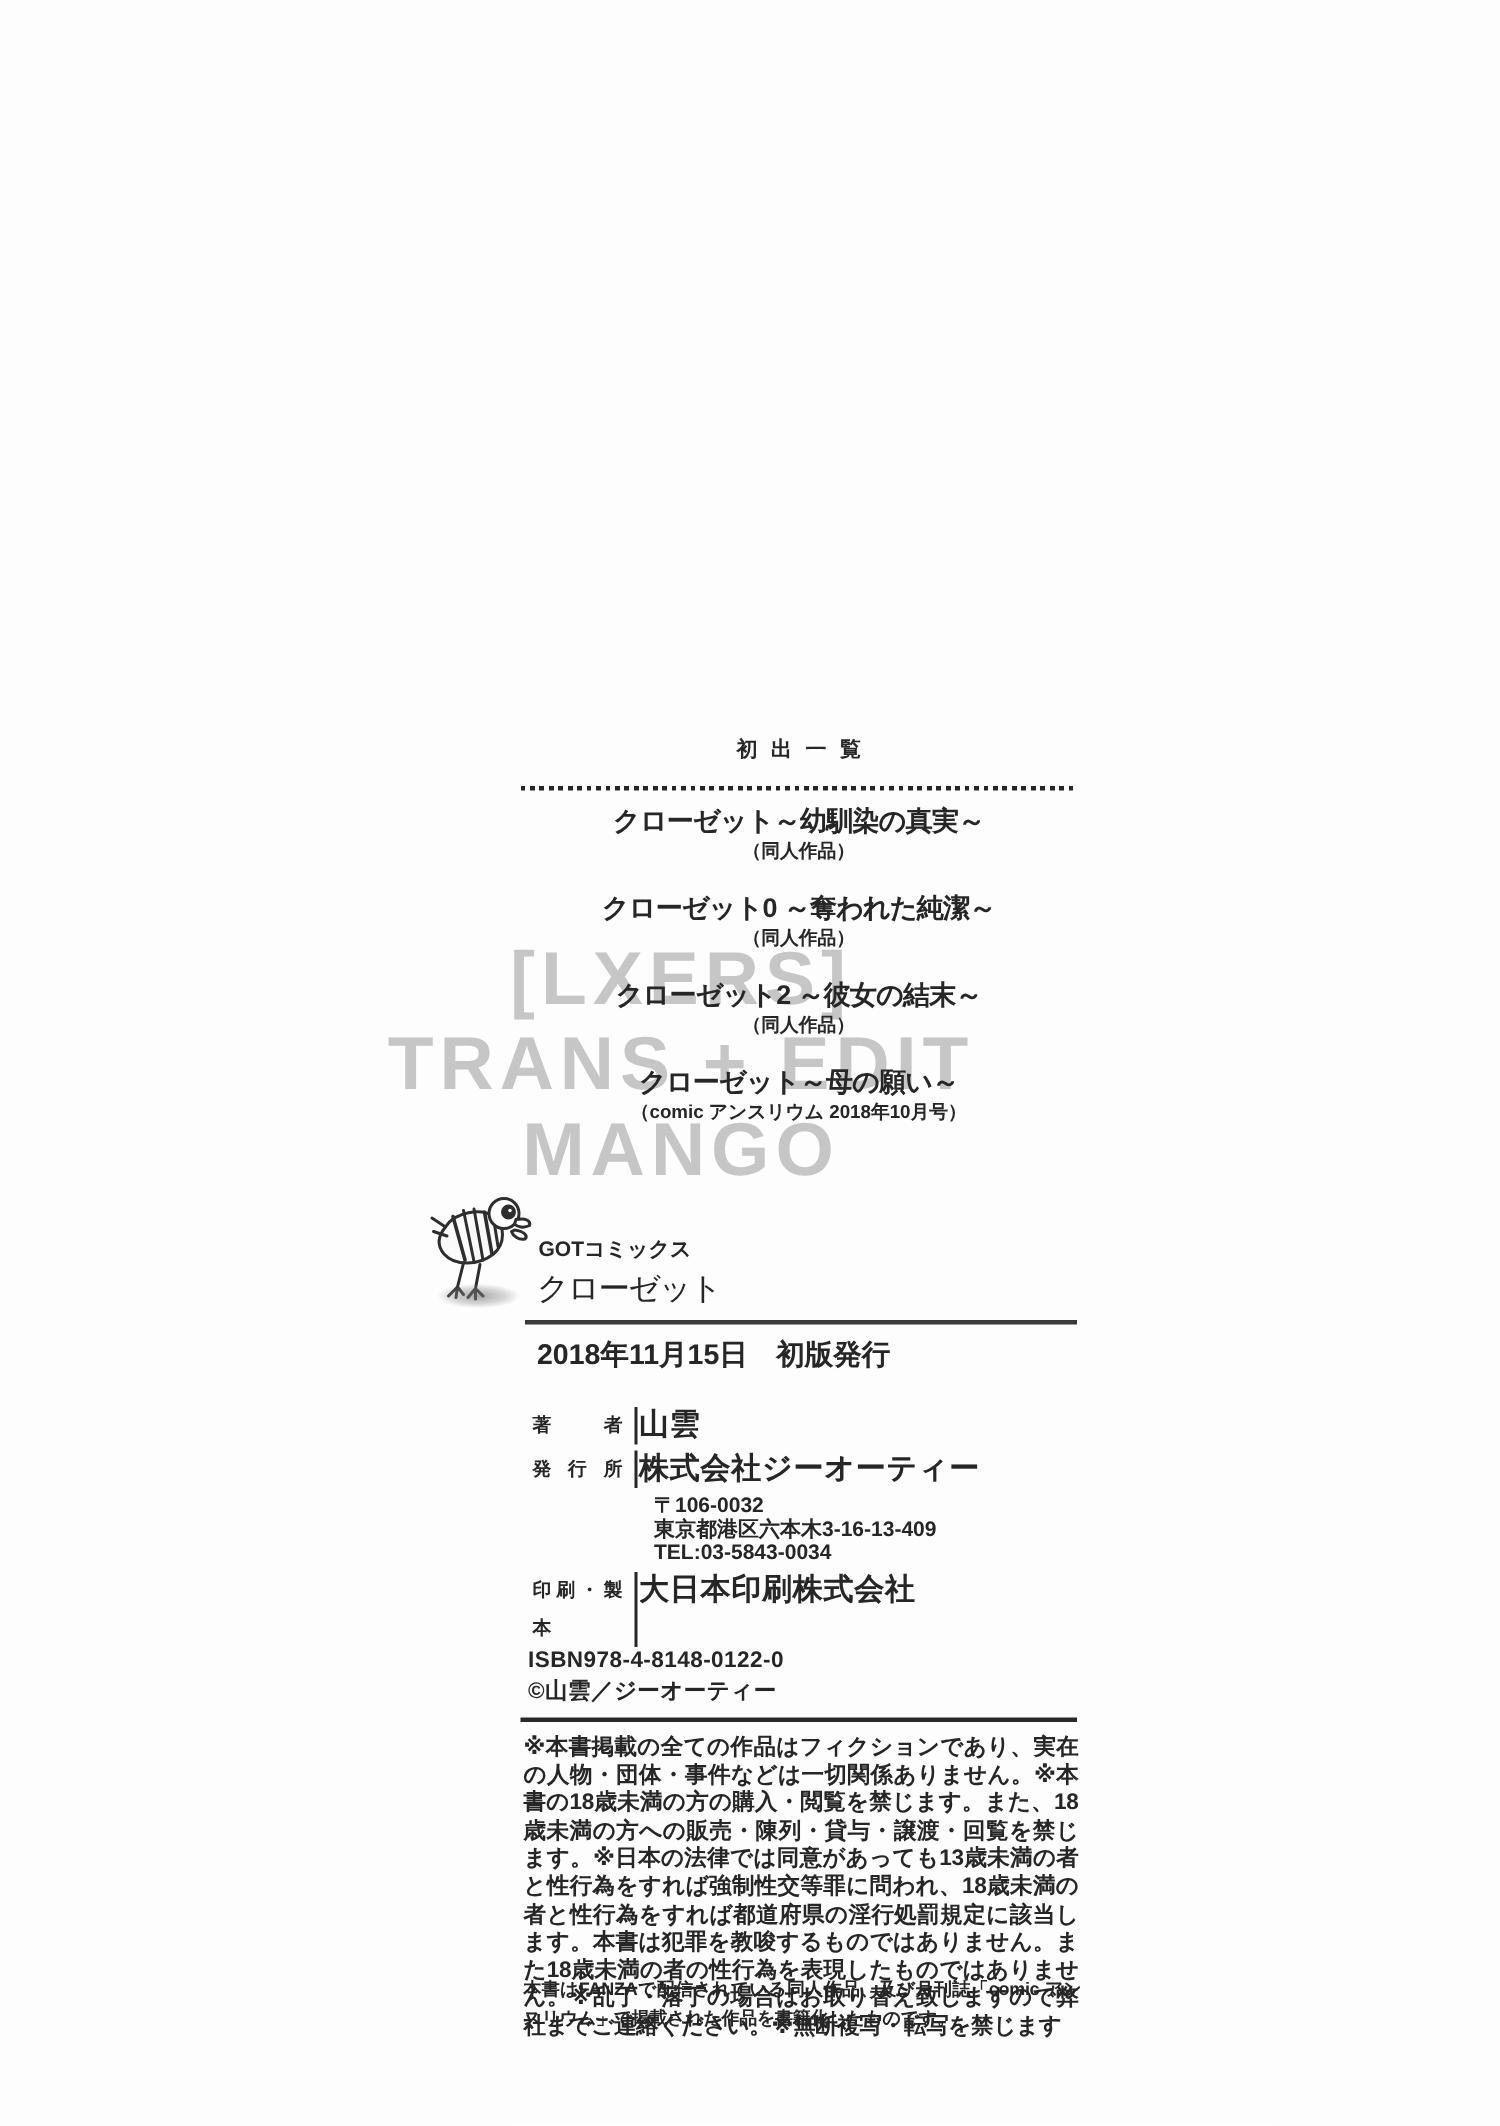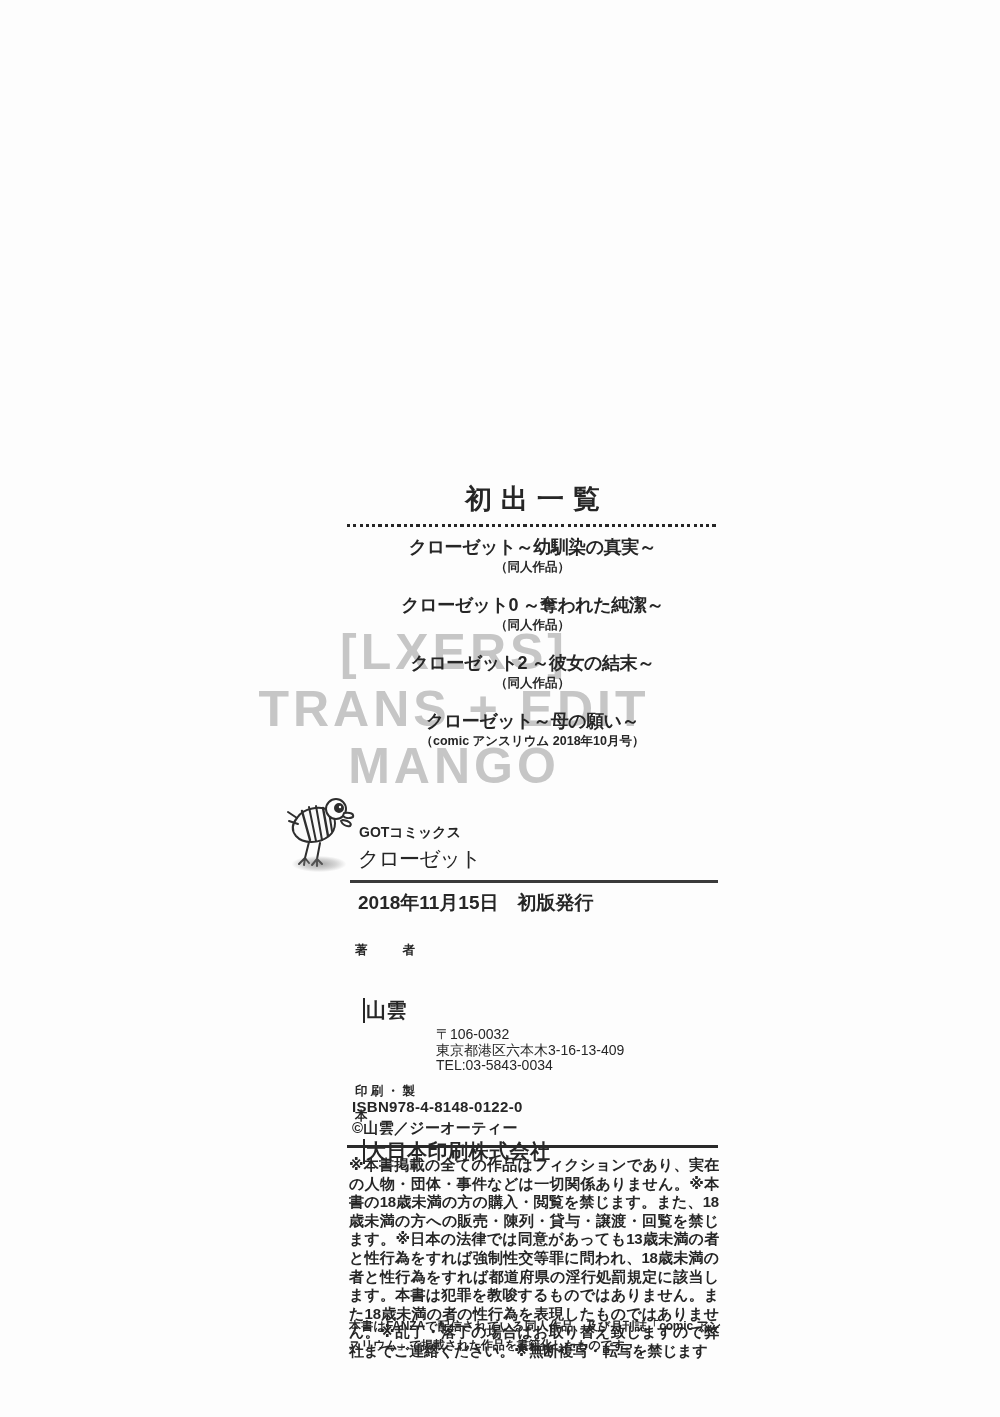--- a/index.html
+++ b/index.html
@@ -27,21 +27,21 @@
     font-size:50px;line-height:57px;letter-spacing:4px;
     user-select:none;
   }
 
   
   .pub-list{
     position:absolute;left:347px;top:484px;width:371px;
     text-align:center;z-index:2;
   }
   .pub-list h1{
-    font-size:27px;line-height:30px;font-weight:bold;
+    font-size:14px;line-height:30px;font-weight:bold;
     letter-spacing:9px;padding-left:9px; 
   }
   .dotted-divider{
     margin-top:10px;height:3.4px;
     background-image:repeating-linear-gradient(to right,var(--ink) 0 3.2px,transparent 3.2px 6.3px);
   }
   .entries{margin-top:8px;}
   .entry{margin-bottom:18px;}
   .entry-title{font-size:18px;line-height:24px;font-weight:bold;letter-spacing:-0.5px;}
   .entry-source{font-size:12.5px;line-height:16px;font-weight:bold;}
@@ -52,35 +52,35 @@
     position:absolute;left:292px;top:856px;width:54px;height:16px;z-index:2;
     background:radial-gradient(ellipse at center,rgba(110,110,110,.6) 0%,rgba(140,140,140,.35) 45%,rgba(160,160,160,0) 72%);
   }
   .imprint-label{position:absolute;left:359px;top:824px;font-size:14px;font-weight:bold;z-index:2;}
   .book-title{position:absolute;left:358px;top:845px;font-size:21px;font-weight:normal;letter-spacing:-1px;z-index:2;}
   .title-rule{position:absolute;left:350px;top:880px;width:368px;height:3px;background:var(--ink-soft);z-index:2;}
   .edition-line{position:absolute;left:358px;top:890px;font-size:19px;font-weight:bold;z-index:2;}
 
   
   .credits{position:absolute;left:355px;top:938px;width:363px;z-index:2;}
-  .credit-row{display:flex;align-items:stretch;margin-bottom:4px;flex-direction:column;}
+  .credit-row{display:flex;align-items:stretch;margin-bottom:4px;}
   .credit-label{
     width:60px;flex:0 0 60px;
     font-size:12.5px;font-weight:bold;line-height:25px;
     text-align:justify;text-align-last:justify;
   }
   .credit-value{
     border-left:2.5px solid var(--ink);
     margin-left:8px;padding-left:1px;
     font-size:20px;font-weight:bold;line-height:25px;
     letter-spacing:0.5px;
   }
   .credit-address{
     margin:2px 0 6px 81px;
-    font-size:14px;font-weight:normal;line-height:15px;
+    font-size:14px;font-weight:bold;line-height:15px;
   }
   .credit-address div{margin-bottom:0.5px;}
 
   
   .isbn-block{position:absolute;left:352px;top:1096px;font-size:15px;font-weight:bold;line-height:21px;letter-spacing:0.3px;z-index:2;}
 
   
   .thick-rule{position:absolute;left:347px;top:1145px;width:371px;height:3px;background:#2a2a2a;z-index:2;}
   .disclaimer{
     position:absolute;left:349px;top:1156px;width:370px;z-index:2;
@@ -153,20 +153,24 @@
   <div class="imprint-label">GOTコミックス</div>
   <div class="book-title">クローゼット</div>
   <div class="title-rule"></div>
   <div class="edition-line">2018年11月15日　初版発行</div>
 
   <div class="credits">
     <div class="credit-row">
       <div class="credit-label">著 者</div>
       <div class="credit-value">山雲</div>
     </div>
+    <div class="credit-row">
+      <div class="credit-label">発 行 所</div>
+      <div class="credit-value">株式会社ジーオーティー</div>
+    </div>
     <div class="credit-address">
       <div>〒106-0032</div>
       <div>東京都港区六本木3-16-13-409</div>
       <div>TEL:03-5843-0034</div>
     </div>
     <div class="credit-row">
       <div class="credit-label">印刷・製本</div>
       <div class="credit-value">大日本印刷株式会社</div>
     </div>
   </div>

